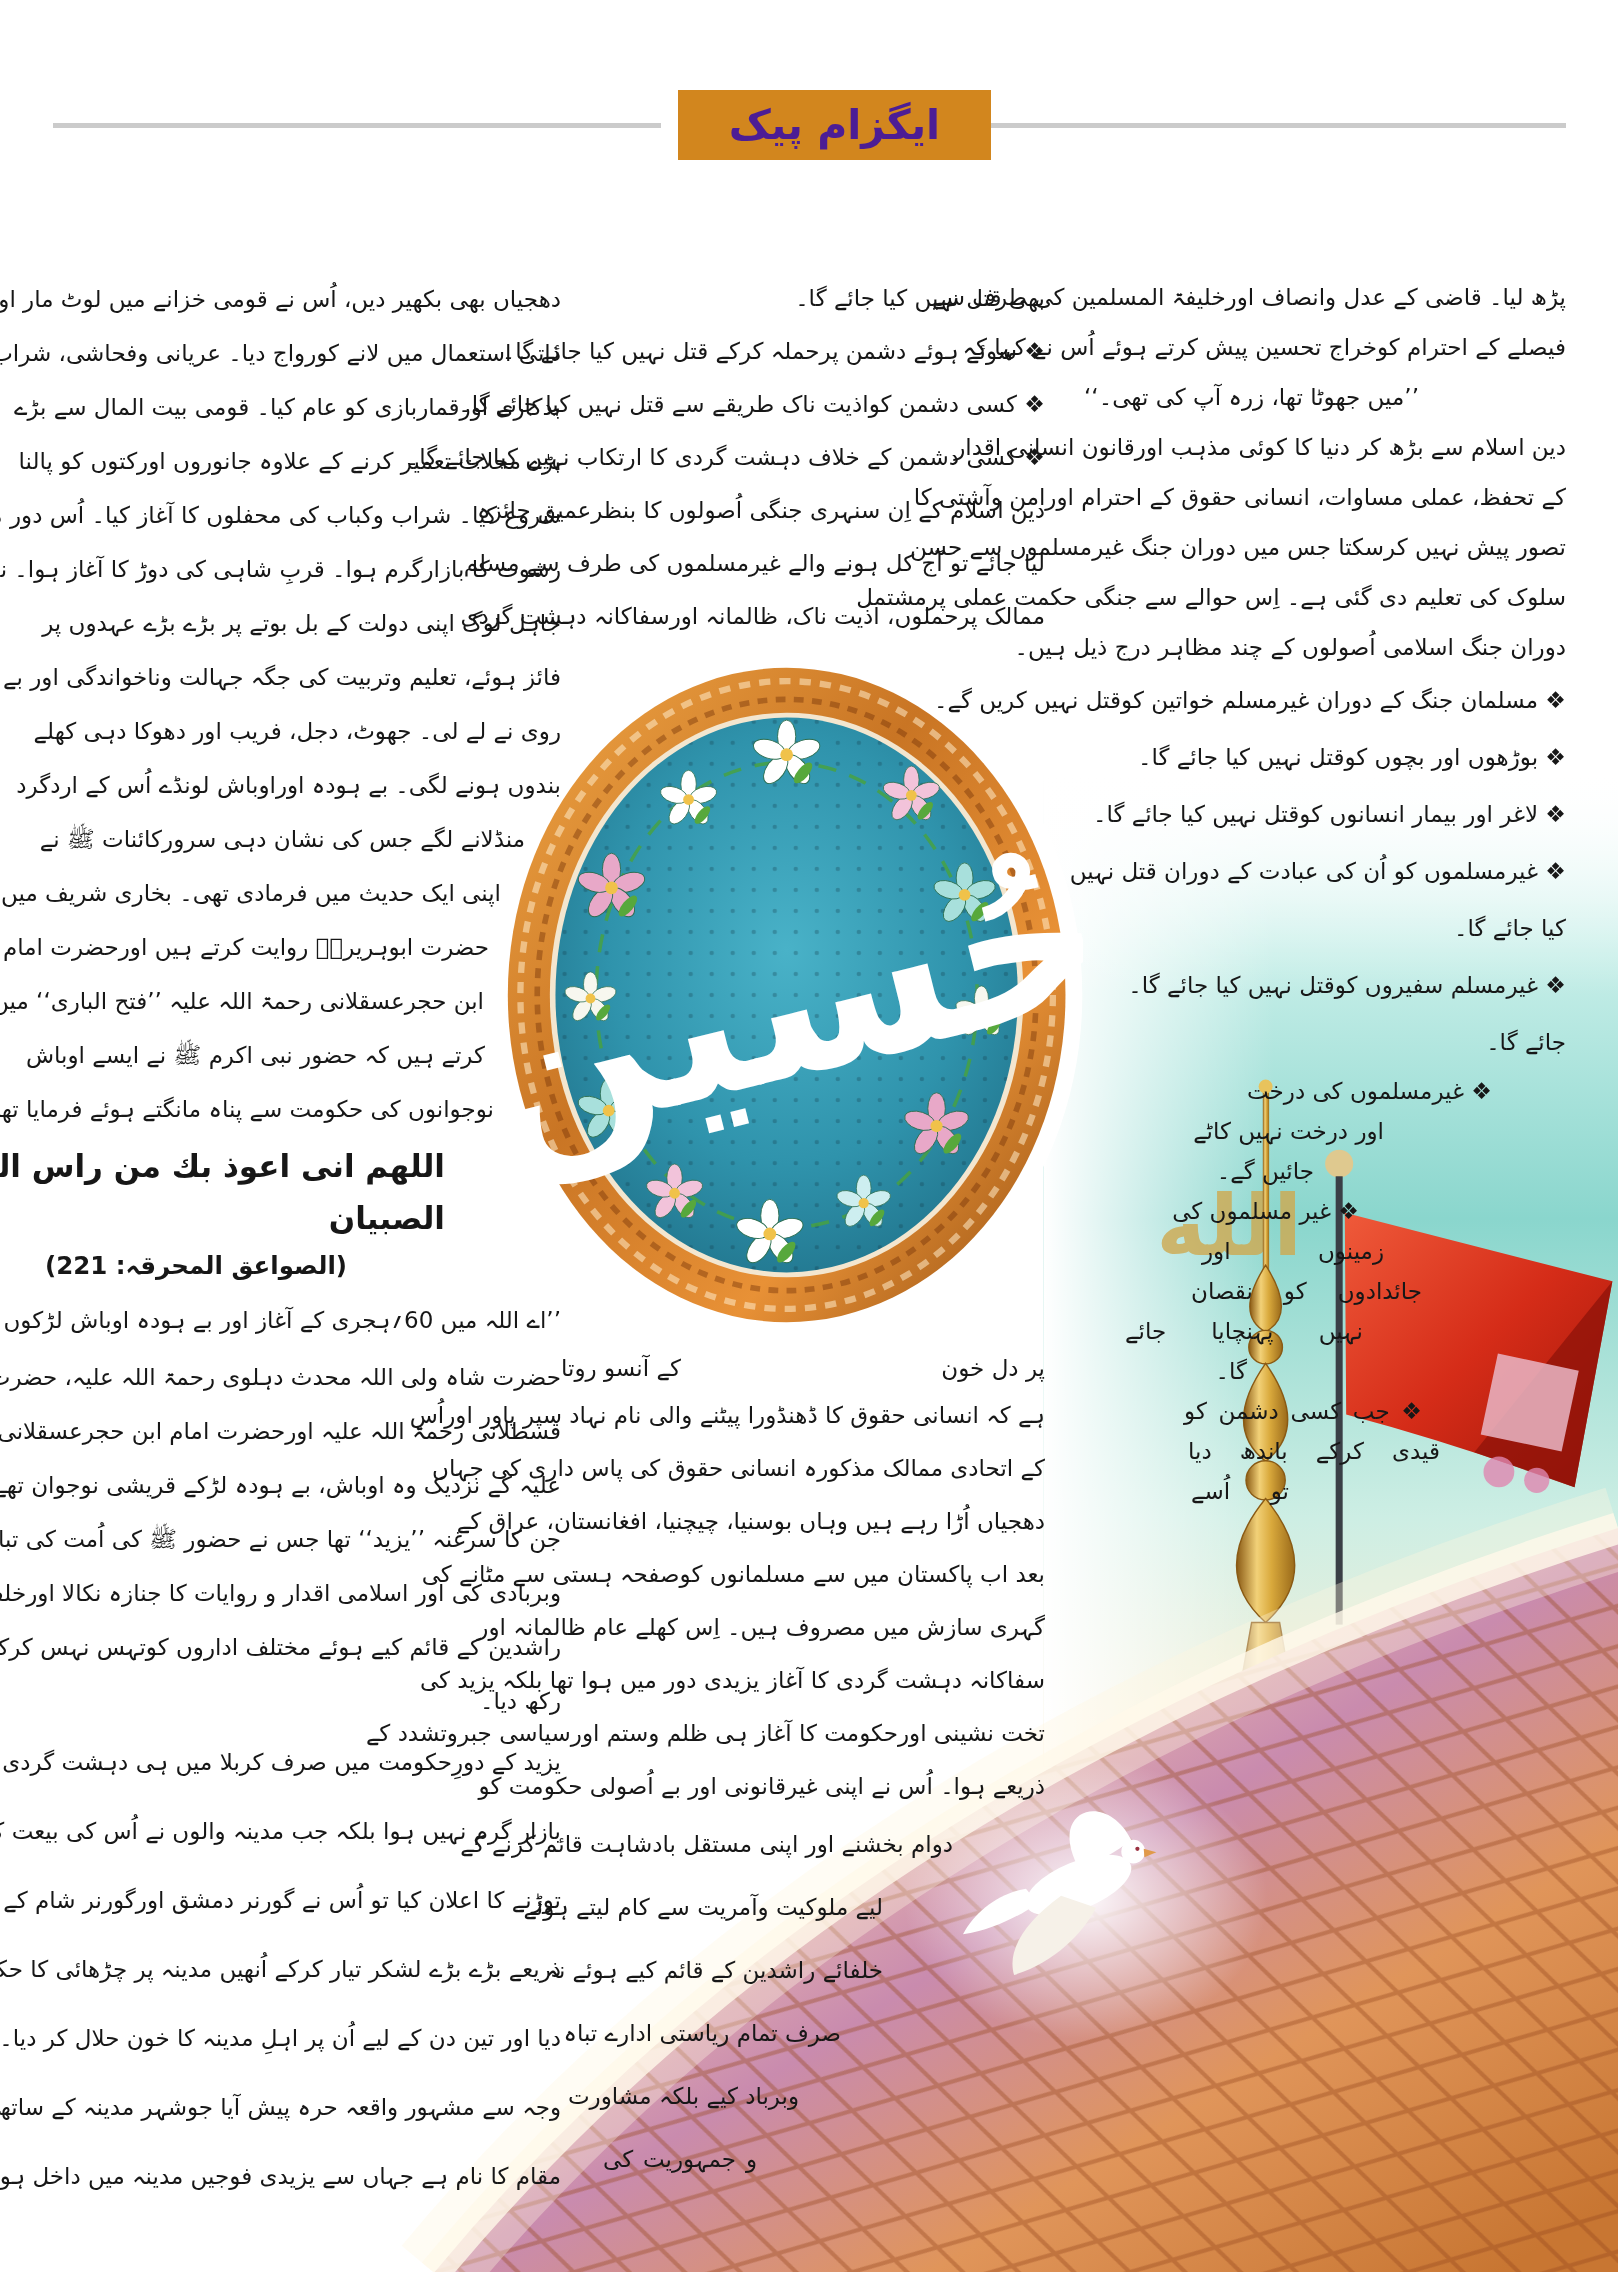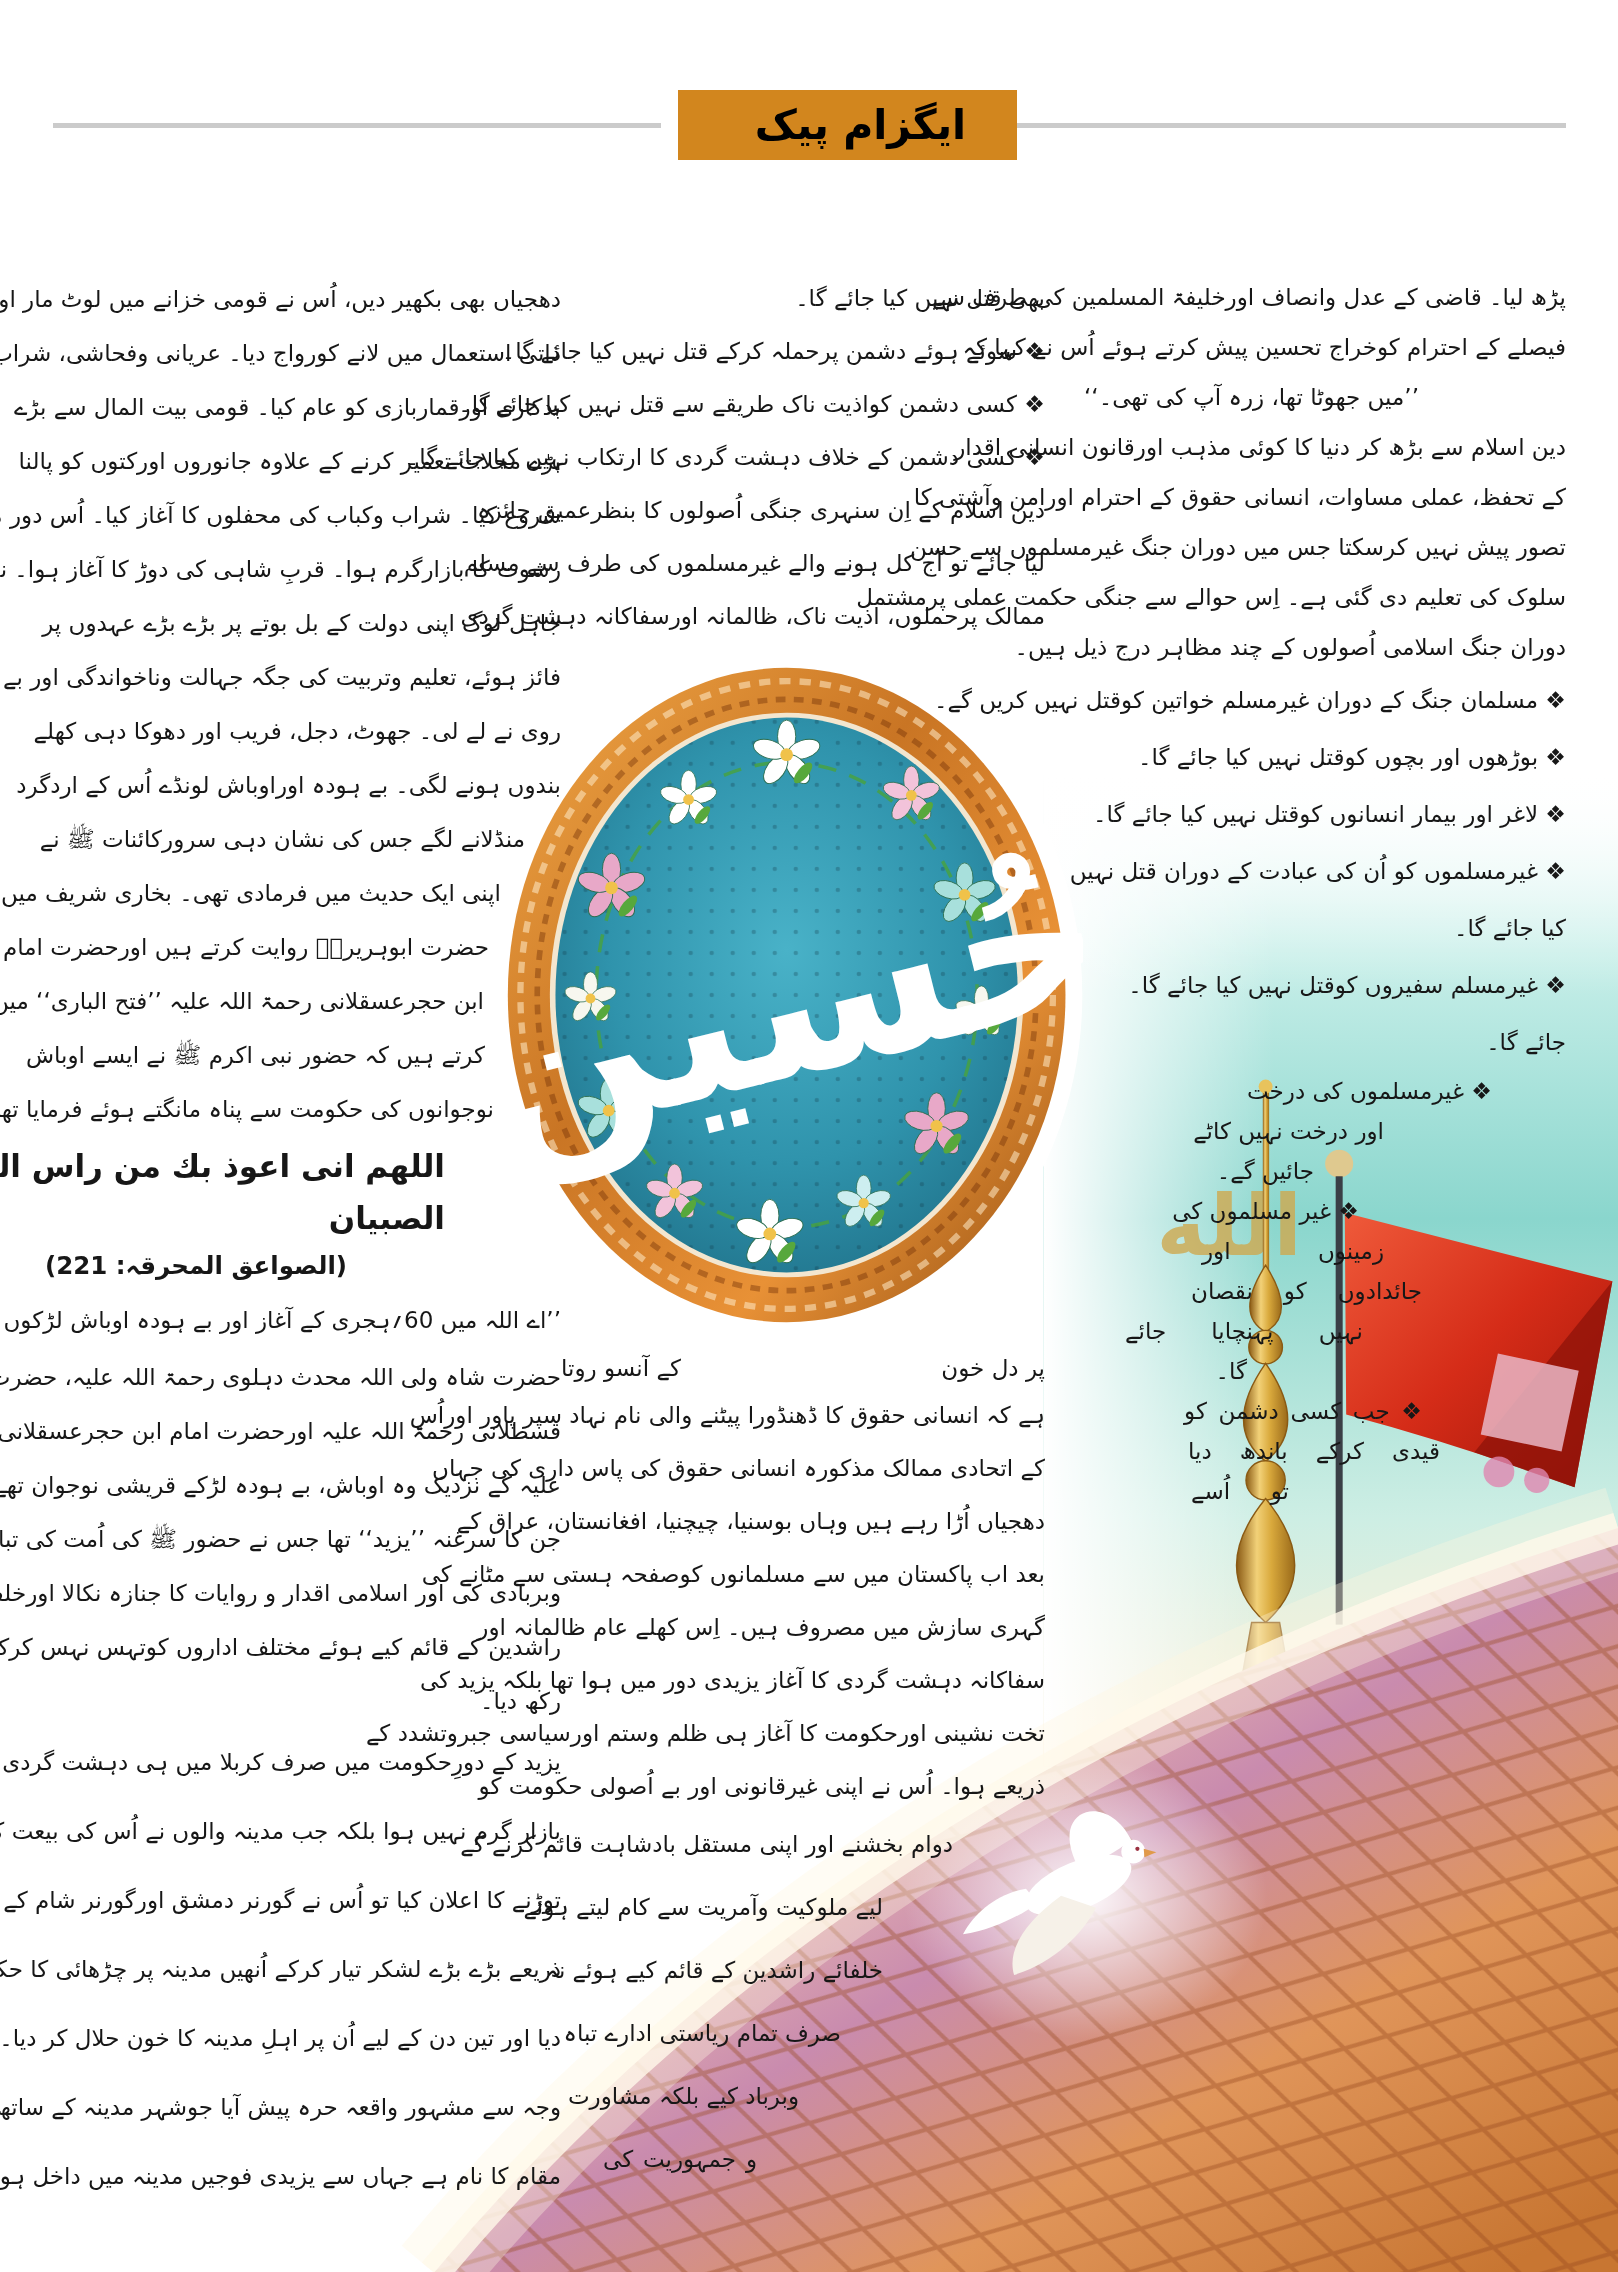--- a/index.html
+++ b/index.html
@@ -3,22 +3,22 @@
 <meta charset="utf-8">
 <style>
   html,body{margin:0;padding:0;background:#e9e9e9;}
   .page{position:relative;width:1619px;height:2273px;background:#ffffff;overflow:hidden;
         font-family:"DejaVu Sans",sans-serif;}
   
   .rule{position:absolute;top:123px;height:4.9px;background:#cbcbcb;z-index:2;}
   .rule-left{left:53px;width:608px;}
   .rule-right{left:954px;width:612px;}
   .header-box{position:absolute;left:678px;top:90px;width:313px;height:70px;background:#d2861e;
-        color:#000000;display:flex;align-items:center;justify-content:center;font-size:41px;
-        font-weight:bold;direction:rtl;z-index:3;padding-left:26px;}
+        color:#4c1d95;display:flex;align-items:center;justify-content:center;font-size:41px;
+        font-weight:bold;direction:rtl;z-index:3;}
   
   .col{position:absolute;top:272px;z-index:4;}
   .col-right{left:1072px;width:494px;}
   .col-mid{left:561px;width:484px;}
   .col-left{left:53px;width:508px;}
   .line{direction:rtl;white-space:nowrap;font-size:23px;color:#171717;
         text-align:justify;text-align-last:justify;}
   .col-right .line{height:50px;line-height:50px;}
   .col-mid .line{height:53px;line-height:53px;}
   .col-left .line{height:54px;line-height:54px;}

